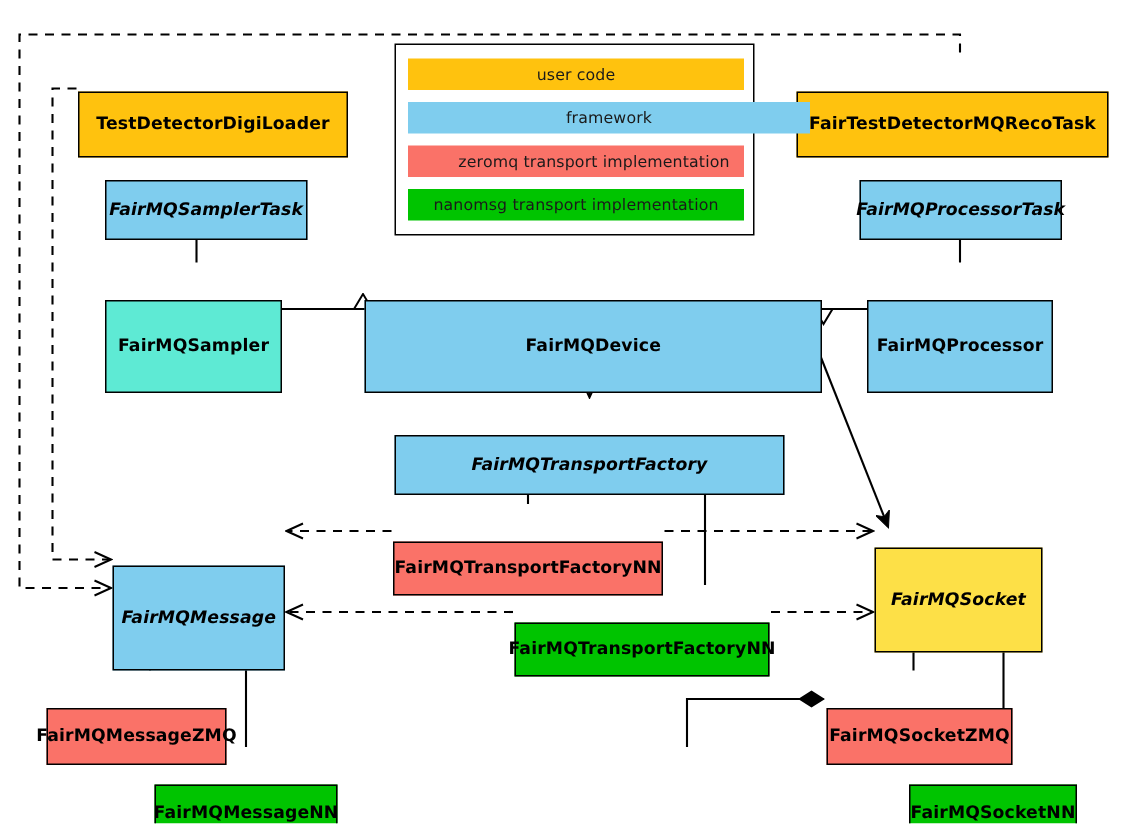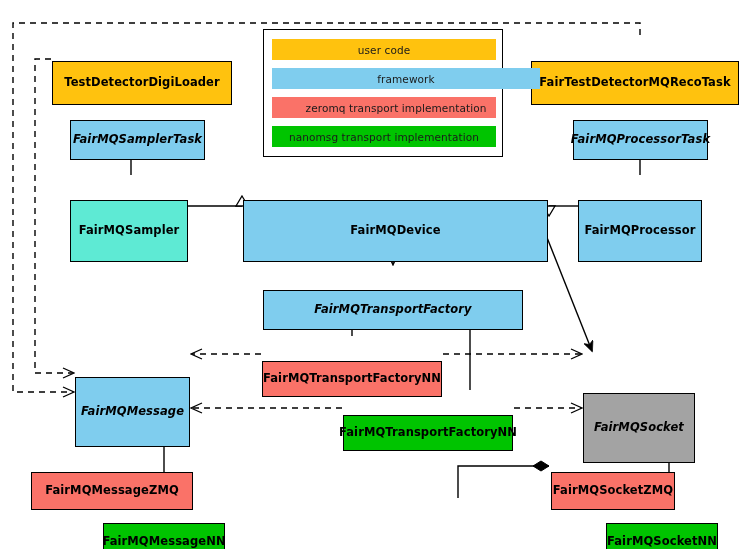--- a/index.html
+++ b/index.html
@@ -166,25 +166,25 @@
   </div>
 
   <div class="node italic" style="left:75px; top:352px; width:115px; height:70px; background:#7FCDEE;">
     <span>FairMQMessage</span>
   </div>
 
   <div class="node" style="left:343px; top:390px; width:170px; height:36px; background:#00C400;">
     <span>FairMQTransportFactoryNN</span>
   </div>
 
-  <div class="node italic" style="left:583px; top:368px; width:112px; height:70px; background:#a3a3a3;">
+  <div class="node italic" style="left:583px; top:340px; width:112px; height:70px; background:#fde047;">
     <span>FairMQSocket</span>
   </div>
 
-  <div class="node" style="left:31px; top:447px; width:162px; height:38px; background:#FA7268;text-align:center;">
+  <div class="node" style="left:31px; top:447px; width:120px; height:38px; background:#FA7268;text-align:center;">
     <span>FairMQMessageZMQ</span>
   </div>
 
   <div class="node" style="left:103px; top:498px; width:122px; height:38px; background:#00C400;">
     <span>FairMQMessageNN</span>
   </div>
 
   <div class="node" style="left:551px; top:447px; width:124px; height:38px; background:#FA7268;">
     <span>FairMQSocketZMQ</span>
   </div>

